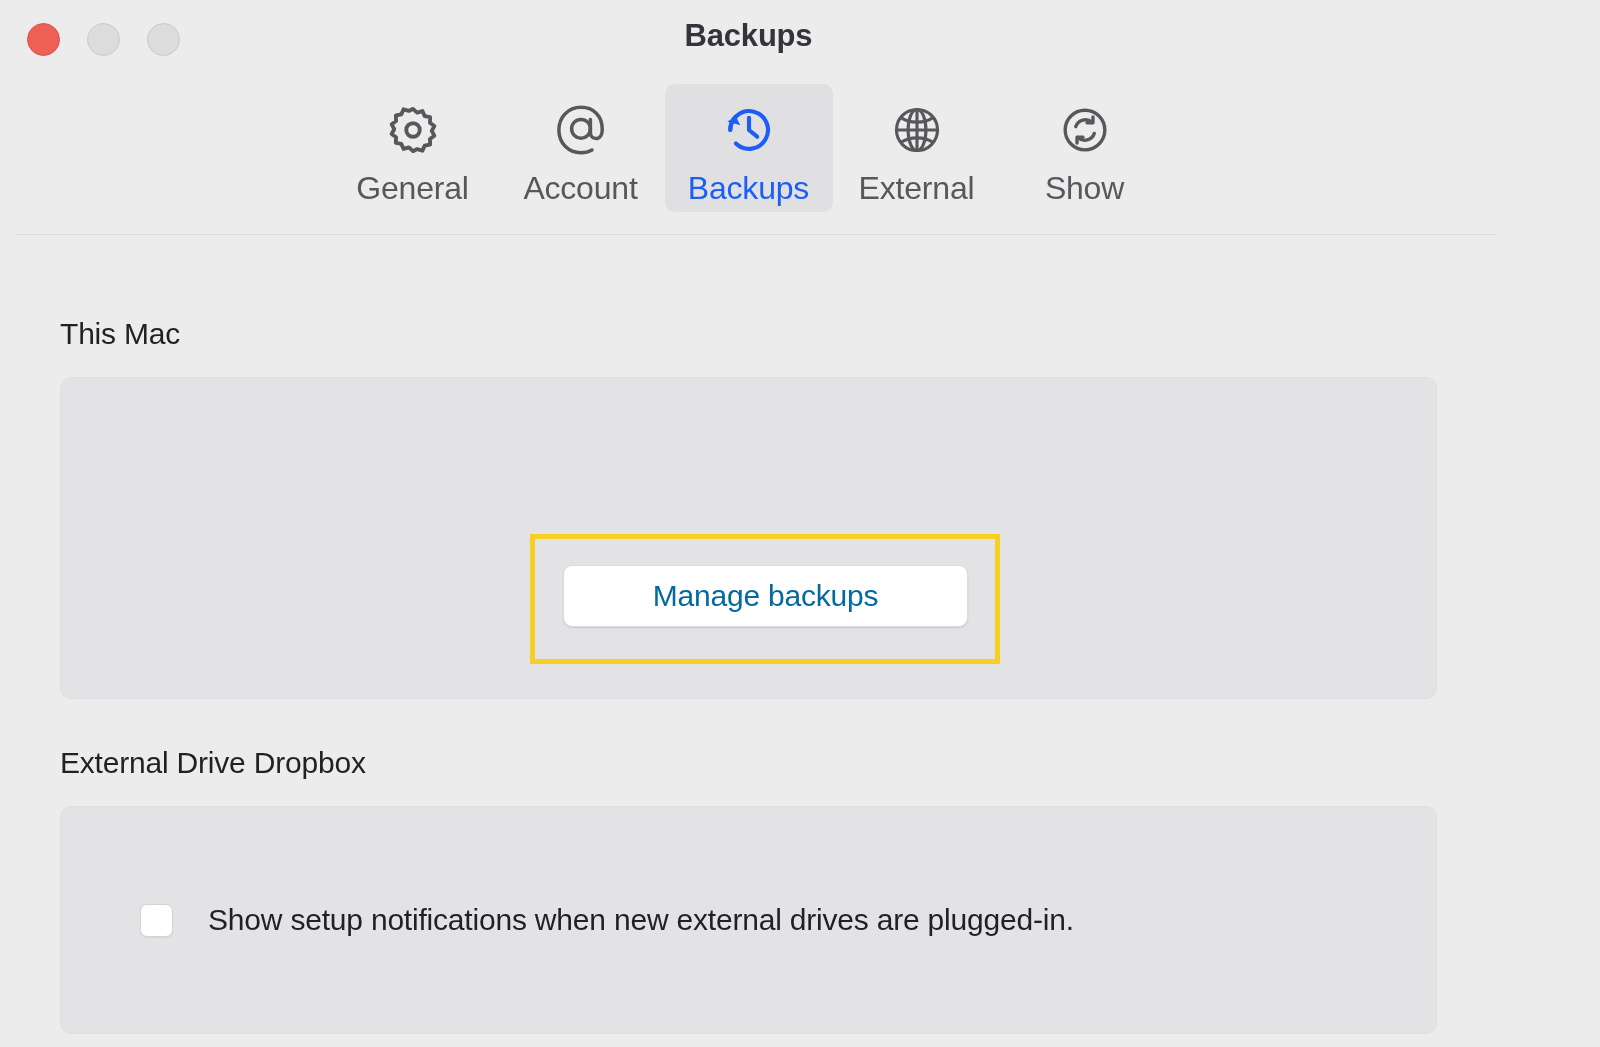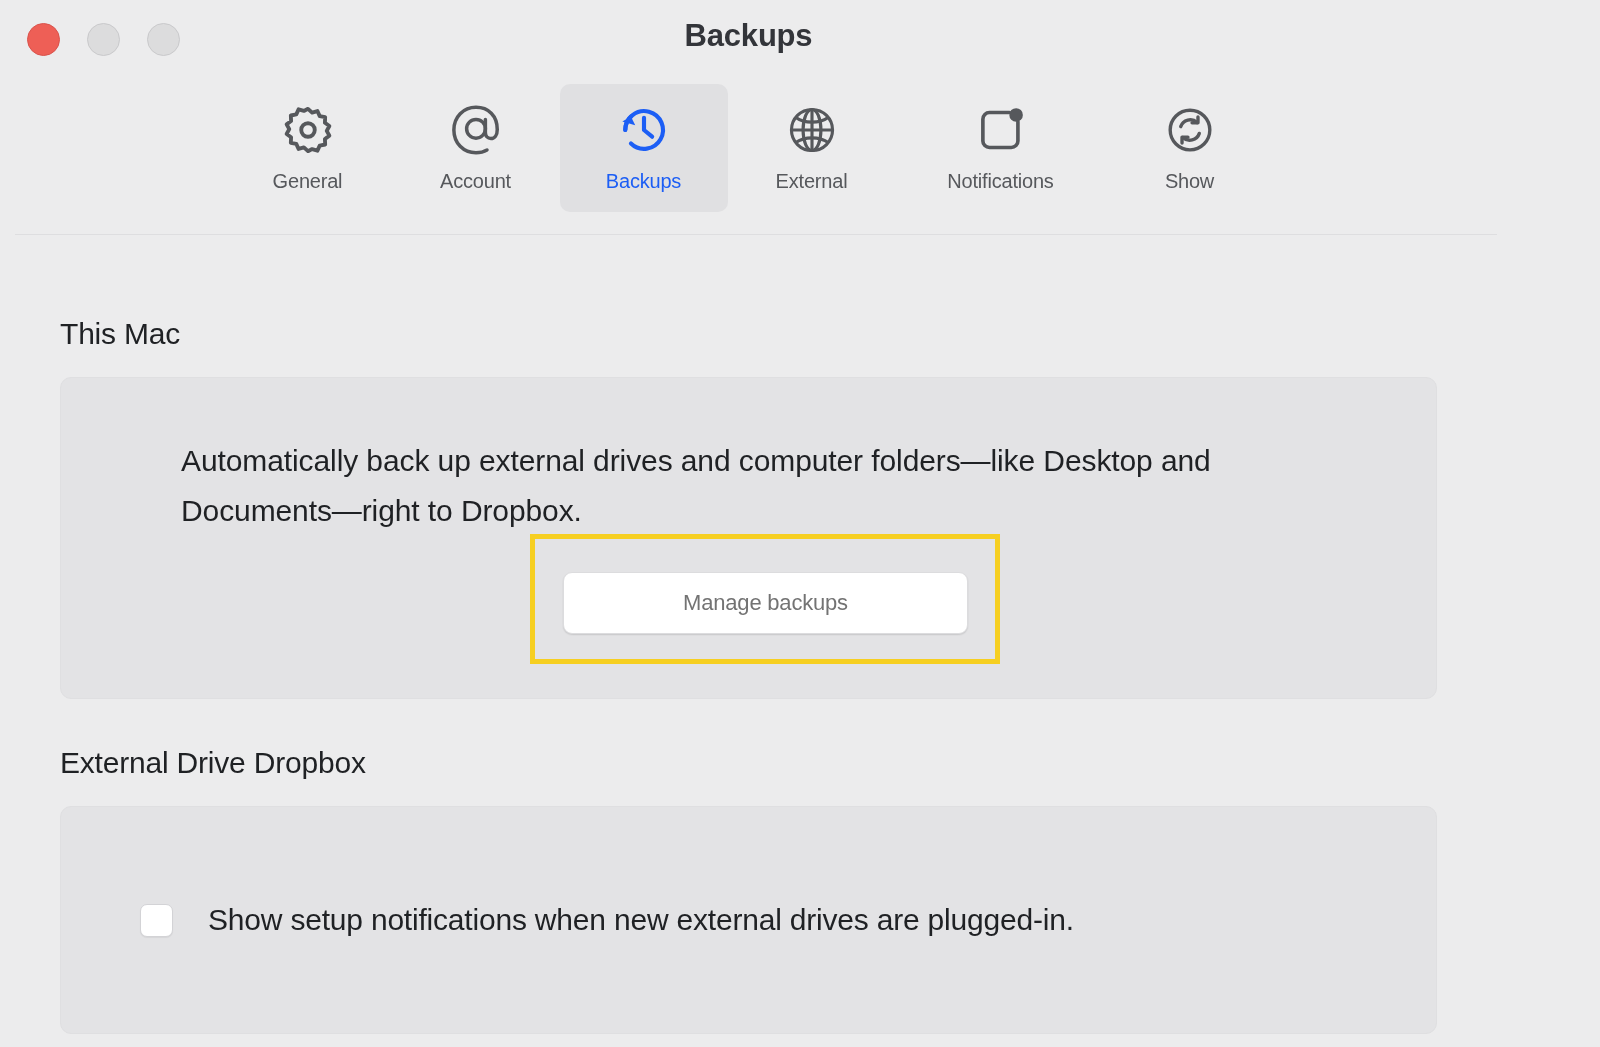--- a/index.html
+++ b/index.html
@@ -105,21 +105,21 @@
     height: 62px;
     display: flex;
     align-items: center;
     justify-content: center;
   }
   .tab-icon svg {
     display: block;
   }
   .tab-label {
     margin-top: 9px;
-    font-size: 20px;
+    font-size: 32px;
     color: #56585c;
     white-space: nowrap;
     letter-spacing: -0.2px;
   }
   .tab.selected .tab-label {
     color: #1c5ef5;
   }
   .tab.wide { width: 210px; }
 
   
@@ -170,30 +170,30 @@
     top: 156px;
     width: 470px;
     height: 130px;
     border: 5px solid #f6cf21;
     box-sizing: border-box;
     background: transparent;
   }
   .manage-btn {
     position: absolute;
     left: 502px;
-    top: 194px;
+    top: 187px;
     width: 405px;
     height: 62px;
     background: #ffffff;
     border: 1px solid #dcdcde;
     border-radius: 9px;
     box-shadow: 0 1px 1.5px rgba(0,0,0,0.12);
     font-family: "Liberation Sans", sans-serif;
-    font-size: 22px;
-    color: #737373;
+    font-size: 30px;
+    color: #0369a1;
     letter-spacing: -0.2px;
     cursor: default;
     padding: 0;
   }
 
   .section-title.ext {
     padding-top: 47px;
   }
   .checkbox-row {
     position: absolute;
@@ -276,29 +276,20 @@
           <ellipse cx="24" cy="24" rx="7.4" ry="17"></ellipse>
           <path d="M7 24h34"></path>
           <path d="M10.3 13.4c3.6 2.6 8.4 4.1 13.7 4.1s10.1-1.5 13.7-4.1"></path>
           <path d="M10.3 34.6c3.6-2.6 8.4-4.1 13.7-4.1s10.1 1.5 13.7 4.1"></path>
           <path d="M24 7v34"></path>
         </svg>
       </span>
       <span class="tab-label">External</span>
     </div>
 
-    <div class="tab wide">
-      <span class="tab-icon">
-        <svg width="58" height="58" viewBox="0 0 48 48" fill="none" stroke="#56585c" stroke-width="3" stroke-linecap="round">
-          <path d="M31 9.5H14.5A5.5 5.5 0 0 0 9 15v18a5.5 5.5 0 0 0 5.5 5.5h18A5.5 5.5 0 0 0 38 33V17"></path>
-          <circle cx="36.5" cy="11.5" r="5.6" fill="#56585c" stroke="none"></circle>
-        </svg>
-      </span>
-      <span class="tab-label">Notifications</span>
-    </div>
 
     <div class="tab">
       <span class="tab-icon">
         <svg width="58" height="58" viewBox="0 0 48 48" fill="none" stroke="#56585c" stroke-width="2.8" stroke-linecap="round" stroke-linejoin="round">
           <circle cx="24" cy="24" r="16.4"></circle>
           <path d="M16.3 21.2a8.3 8.3 0 0 1 13.6-3.4"></path>
           <path d="M31.7 26.8a8.3 8.3 0 0 1-13.6 3.4"></path>
           <path d="M30.6 13.2v4.9h-4.9"></path>
           <path d="M17.4 34.8v-4.9h4.9"></path>
         </svg>
@@ -306,21 +297,20 @@
       <span class="tab-label">Show</span>
     </div>
 
   </div>
 
   <div class="content">
 
     <h2 class="section-title">This Mac</h2>
 
     <div class="card mac-card">
-      <p class="card-desc">Automatically back up external drives and computer folders—like Desktop and Documents—right to Dropbox.</p>
       <div class="highlight-box"></div>
       <button class="manage-btn">Manage backups</button>
     </div>
 
     <h2 class="section-title ext">External Drive Dropbox</h2>
 
     <div class="card ext-card">
       <div class="checkbox-row">
         <span class="checkbox"></span>
         <span class="checkbox-label">Show setup notifications when new external drives are plugged-in.</span>

